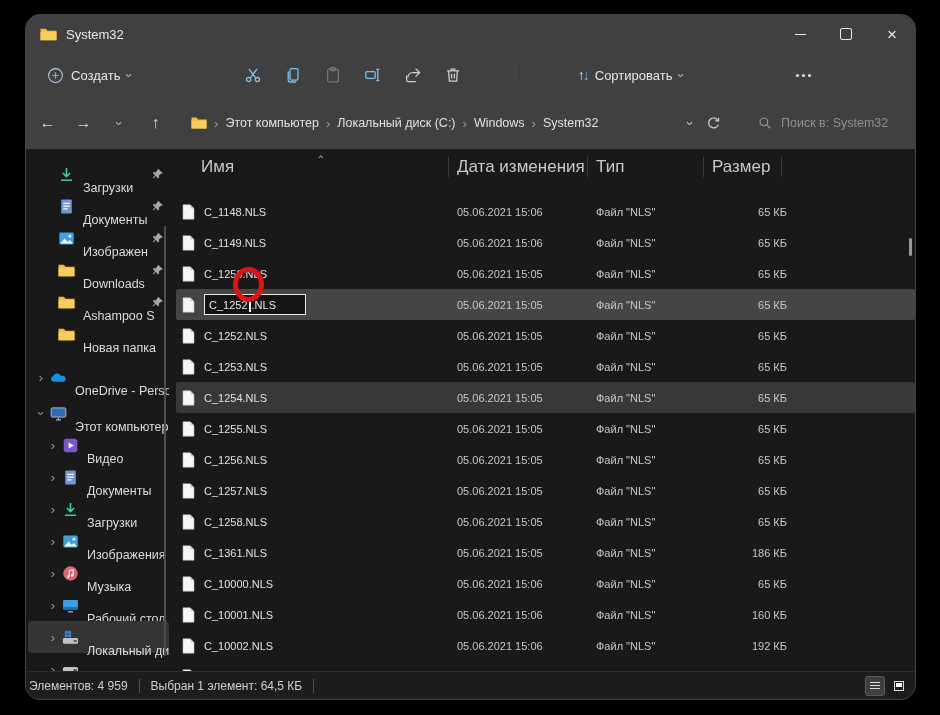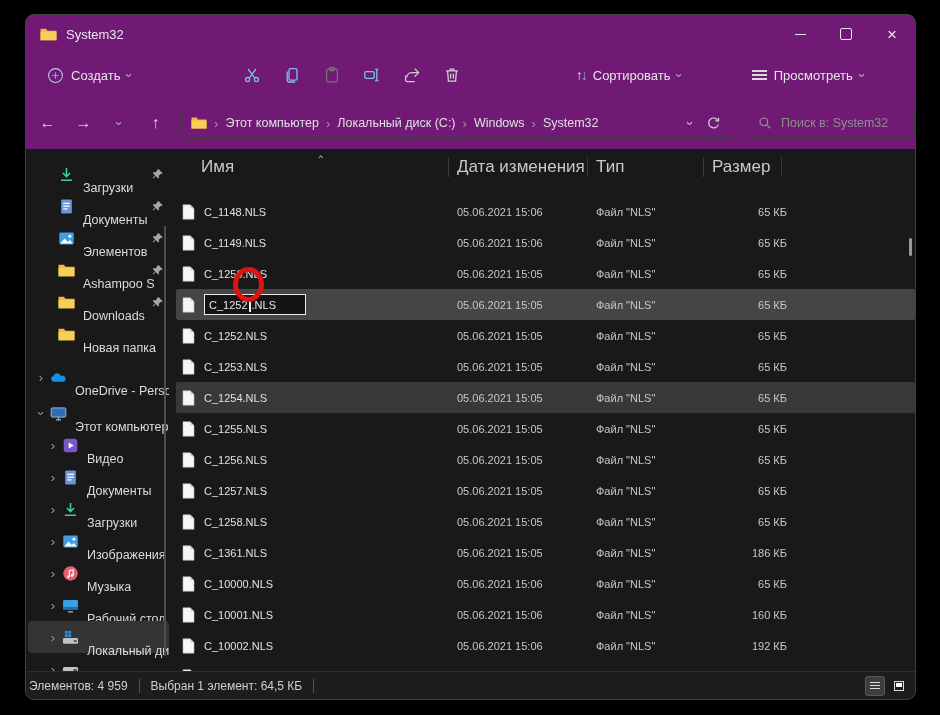--- a/index.html
+++ b/index.html
@@ -3,21 +3,21 @@
 <meta charset="utf-8">
 <style>
   html,body{margin:0;padding:0;}
   body{
     width:940px;height:715px;background:#000;position:relative;overflow:hidden;
     font-family:"Liberation Sans","DejaVu Sans",sans-serif;
     -webkit-font-smoothing:antialiased;
   }
   .window{
     position:absolute;left:25px;top:14px;width:891px;height:686px;
-    background:#701a75;border:1px solid #3f4347;border-radius:9px;
+    background:#404040;border:1px solid #3f4347;border-radius:15px;
     box-sizing:border-box;overflow:hidden;
   }
   
   .titlebar{position:absolute;left:0;top:0;right:0;height:38px;display:flex;align-items:center;}
   .titlebar .app-icon{margin-left:14px;width:18px;height:16px;display:flex;align-items:center;}
   .titlebar .title{margin-left:8px;font-size:13px;color:#e8e8e8;}
   .win-controls{margin-left:auto;display:flex;height:100%;}
   .win-btn{width:46px;height:100%;display:flex;align-items:center;justify-content:center;color:#e8e8e8;}
   .glyph-min{width:11px;height:1px;background:#e8e8e8;display:block;}
   .glyph-max{width:10px;height:10px;border:1px solid #e8e8e8;border-radius:2px;display:block;}
@@ -190,29 +190,20 @@
             </svg>
           </span>
         </div>
       </div>
     <div class="cmd-sep"></div>
     <div class="cmd-btn" style="margin-left:4px;">
       <span class="sort-glyph"><span class="up">↑</span><span class="down">↓</span></span>
       <span>Сортировать</span>
       <span class="chev">›</span>
     </div>
-    <div class="cmd-btn" style="margin-left:14px;">
-      <span class="view-glyph">
-          <i></i>
-          <i></i>
-          <i></i>
-        </span>
-      <span>Просмотреть</span>
-      <span class="chev">›</span>
-    </div>
     <div class="cmd-sep" style="margin-left:10px;"></div>
     <div class="cmd-icon-btn" style="width:30px;">
       <span class="more-dots">
           <i></i>
           <i></i>
           <i></i>
         </span>
     </div>
   </div>
 
@@ -311,53 +302,53 @@
 
           <div class="sb-item pinned">
 
             <span class="sb-icon">
               <svg viewBox="0 0 16 16" width="16" height="16">
                 <rect x="1.2" y="2.4" width="13.6" height="11.2" rx="1.4" fill="#3f9fe0"></rect>
                 <circle cx="11.2" cy="5.8" r="1.4" fill="#fff"></circle>
                 <path d="M2.2 12.6l4-4.6 3 3.4 2-2 2.6 3.2z" fill="#fff"></path>
               </svg>
             </span>
-            <span class="sb-label">Элементов</span>
+            <span class="sb-label">Изображен</span>
             <span class="pin">
               <svg viewBox="0 0 16 16" width="13" height="13">
                 <path d="M9.6 1.6l4.8 4.8-1.2 1.1-1.2-.3-2.4 2.4.4 2-1.2 1.2-2.9-2.9-3 3-.8-.8 3-3-2.9-2.9L3.4 5l2 .4 2.4-2.4-.3-1.2z" fill="#a6a6a6"></path>
               </svg>
             </span>
           </div>
 
           <div class="sb-item pinned">
 
             <span class="sb-icon">
               <svg viewBox="0 0 16 14" width="16" height="14">
                 <path d="M.5 1.5h5l1.6 2H15.5v9h-15z" fill="#f2b73c"></path>
                 <path d="M.5 4.5h15v8h-15z" fill="#f8ce5a"></path>
               </svg>
             </span>
-            <span class="sb-label">Ashampoo S</span>
+            <span class="sb-label">Downloads</span>
             <span class="pin">
               <svg viewBox="0 0 16 16" width="13" height="13">
                 <path d="M9.6 1.6l4.8 4.8-1.2 1.1-1.2-.3-2.4 2.4.4 2-1.2 1.2-2.9-2.9-3 3-.8-.8 3-3-2.9-2.9L3.4 5l2 .4 2.4-2.4-.3-1.2z" fill="#a6a6a6"></path>
               </svg>
             </span>
           </div>
 
           <div class="sb-item pinned">
 
             <span class="sb-icon">
               <svg viewBox="0 0 16 14" width="16" height="14">
                 <path d="M.5 1.5h5l1.6 2H15.5v9h-15z" fill="#f2b73c"></path>
                 <path d="M.5 4.5h15v8h-15z" fill="#f8ce5a"></path>
               </svg>
             </span>
-            <span class="sb-label">Downloads</span>
+            <span class="sb-label">Ashampoo S</span>
             <span class="pin">
               <svg viewBox="0 0 16 16" width="13" height="13">
                 <path d="M9.6 1.6l4.8 4.8-1.2 1.1-1.2-.3-2.4 2.4.4 2-1.2 1.2-2.9-2.9-3 3-.8-.8 3-3-2.9-2.9L3.4 5l2 .4 2.4-2.4-.3-1.2z" fill="#a6a6a6"></path>
               </svg>
             </span>
           </div>
 
           <div class="sb-item">
 
             <span class="sb-icon">

